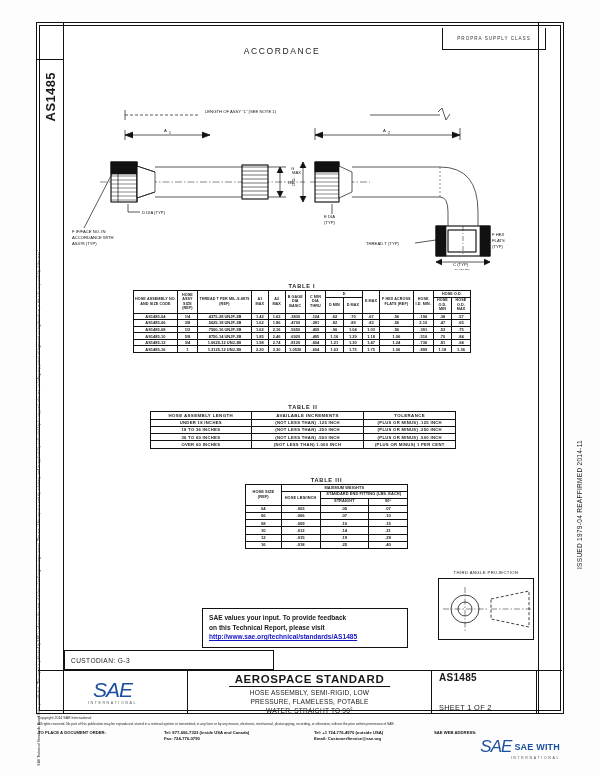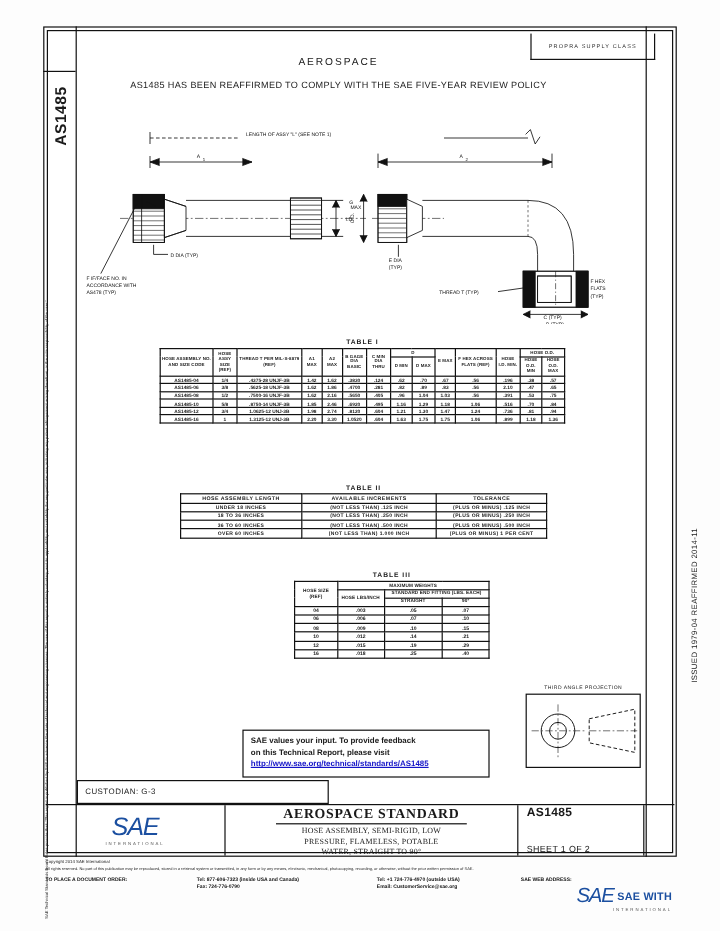--- a/index.html
+++ b/index.html
@@ -257,21 +257,20 @@
   }
   .sae-sub {
     font-size: 3.6px; letter-spacing: 1.6px; color: #555; margin-top: 1px;
   }
   .tb-mid {
     flex: 1;
     border-right: 1.2px solid #111;
     display: flex; flex-direction: column;
     align-items: center; justify-content: flex-start;
     padding-top: 2px;
-    font-family: Liberation Serif, serif;
   }
   .tb-as {
     font-size: 11.5px; font-weight: bold; letter-spacing: 0.6px;
     border-bottom: 1.2px solid #111;
     padding: 0 6px 1px 6px;
   }
   .tb-desc {
     font-size: 6.6px; text-align: center; line-height: 1.35;
     margin-top: 2px; letter-spacing: 0.2px;
   }
@@ -341,22 +340,21 @@
 
   <div class="rspine"></div>
   <div class="rspine-txt">
     <span>ISSUED 1979-04    REAFFIRMED 2014-11</span>
   </div>
 
   <div class="supply-box">
     <span>PROPRA  SUPPLY CLASS</span>
   </div>
 
-  <div class="rationale">AEROSPACE</div>
-  <div class="reaffirm">AS1485 HAS BEEN REAFFIRMED TO COMPLY WITH THE SAE FIVE-YEAR REVIEW POLICY</div>
+  <div class="rationale">ACCORDANCE</div>
 
   <div class="drawing">
     <svg width="460" height="170" viewBox="0 0 460 170">
       <g stroke="#111" fill="none" stroke-width="0.7">
 
         <line x1="55" y1="15" x2="130" y2="15" stroke-dasharray="3,2"></line>
         <line x1="300" y1="15" x2="370" y2="15"></line>
         <line x1="55" y1="10" x2="55" y2="20"></line>
 
         <path d="M368 12 L372 8 L376 20 L380 14" stroke-width="0.7"></path>

